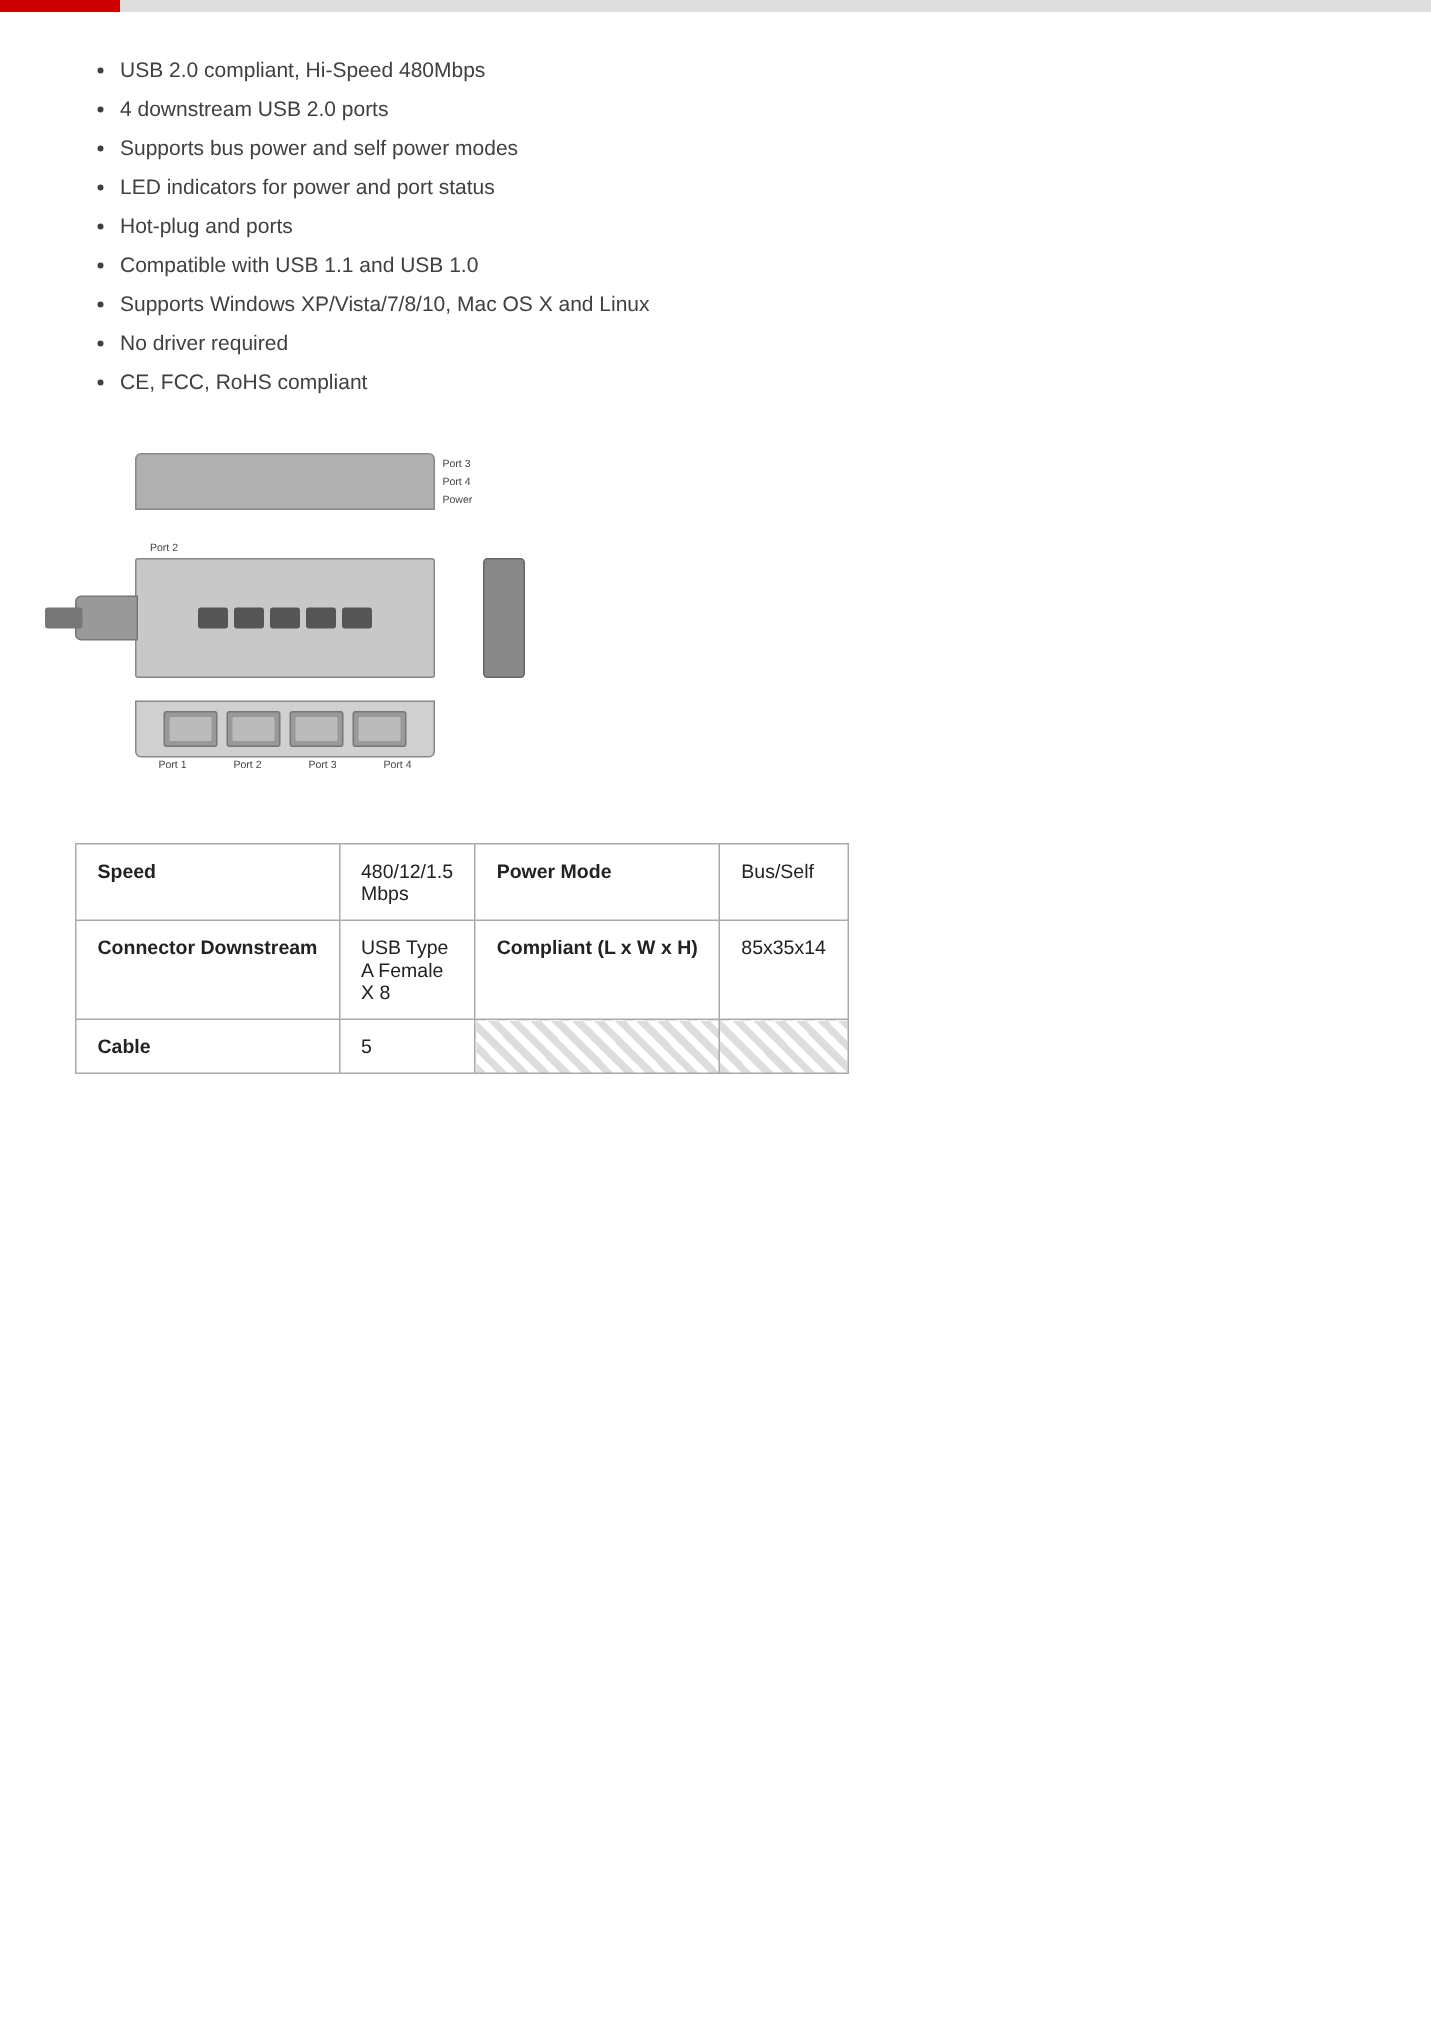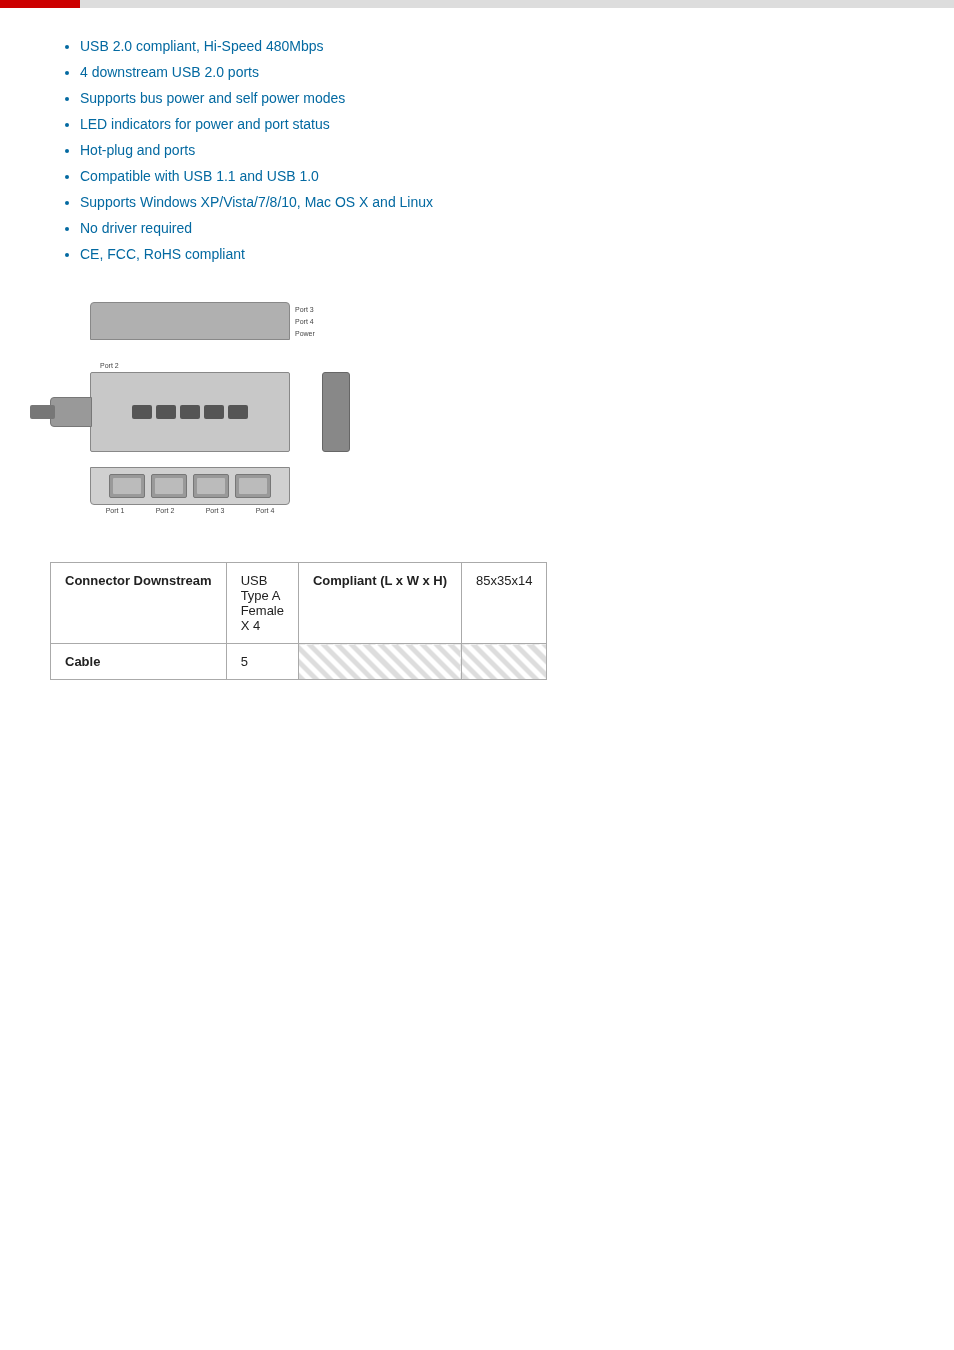--- a/index.html
+++ b/index.html
@@ -25,21 +25,21 @@
 
     .bullet-list {
       list-style: disc;
       padding-left: 30px;
       margin-bottom: 10px;
     }
 
     .bullet-list li {
       margin-bottom: 10px;
       font-size: 14px;
-      color: #0369a1;
+      color: #404040;
     }
 
     .bullet-section {
       margin-bottom: 20px;
     }
 
     .bullet-group-2 {
       margin-top: 3px;
     }
 
@@ -308,23 +308,29 @@
         <span class="hub-port-label">Port 4</span>
       </div>
 
       <div class="side-piece"></div>
     </div>
   </div>
 
   <div class="specs-section">
     <table class="specs-table">
       <tbody>
+          <tr>
+        <td class="label-cell">Speed</td>
+        <td class="value-cell">480/12/1.5 Mbps</td>
+        <td class="label-cell">Power Mode</td>
+        <td class="value-cell">Bus/Self</td>
+      </tr>
       <tr>
         <td class="label-cell">Connector Downstream</td>
-        <td class="value-cell">USB Type A Female X 4</td>
+        <td class="value-cell">USB Type A Female X 8</td>
         <td class="label-cell">Compliant (L x W x H)</td>
         <td class="value-cell">85x35x14</td>
       </tr>
       <tr>
         <td class="label-cell">Cable</td>
         <td class="value-cell">5</td>
         <td class="na-cell"></td>
         <td class="na-cell"></td>
       </tr>
     </tbody>

